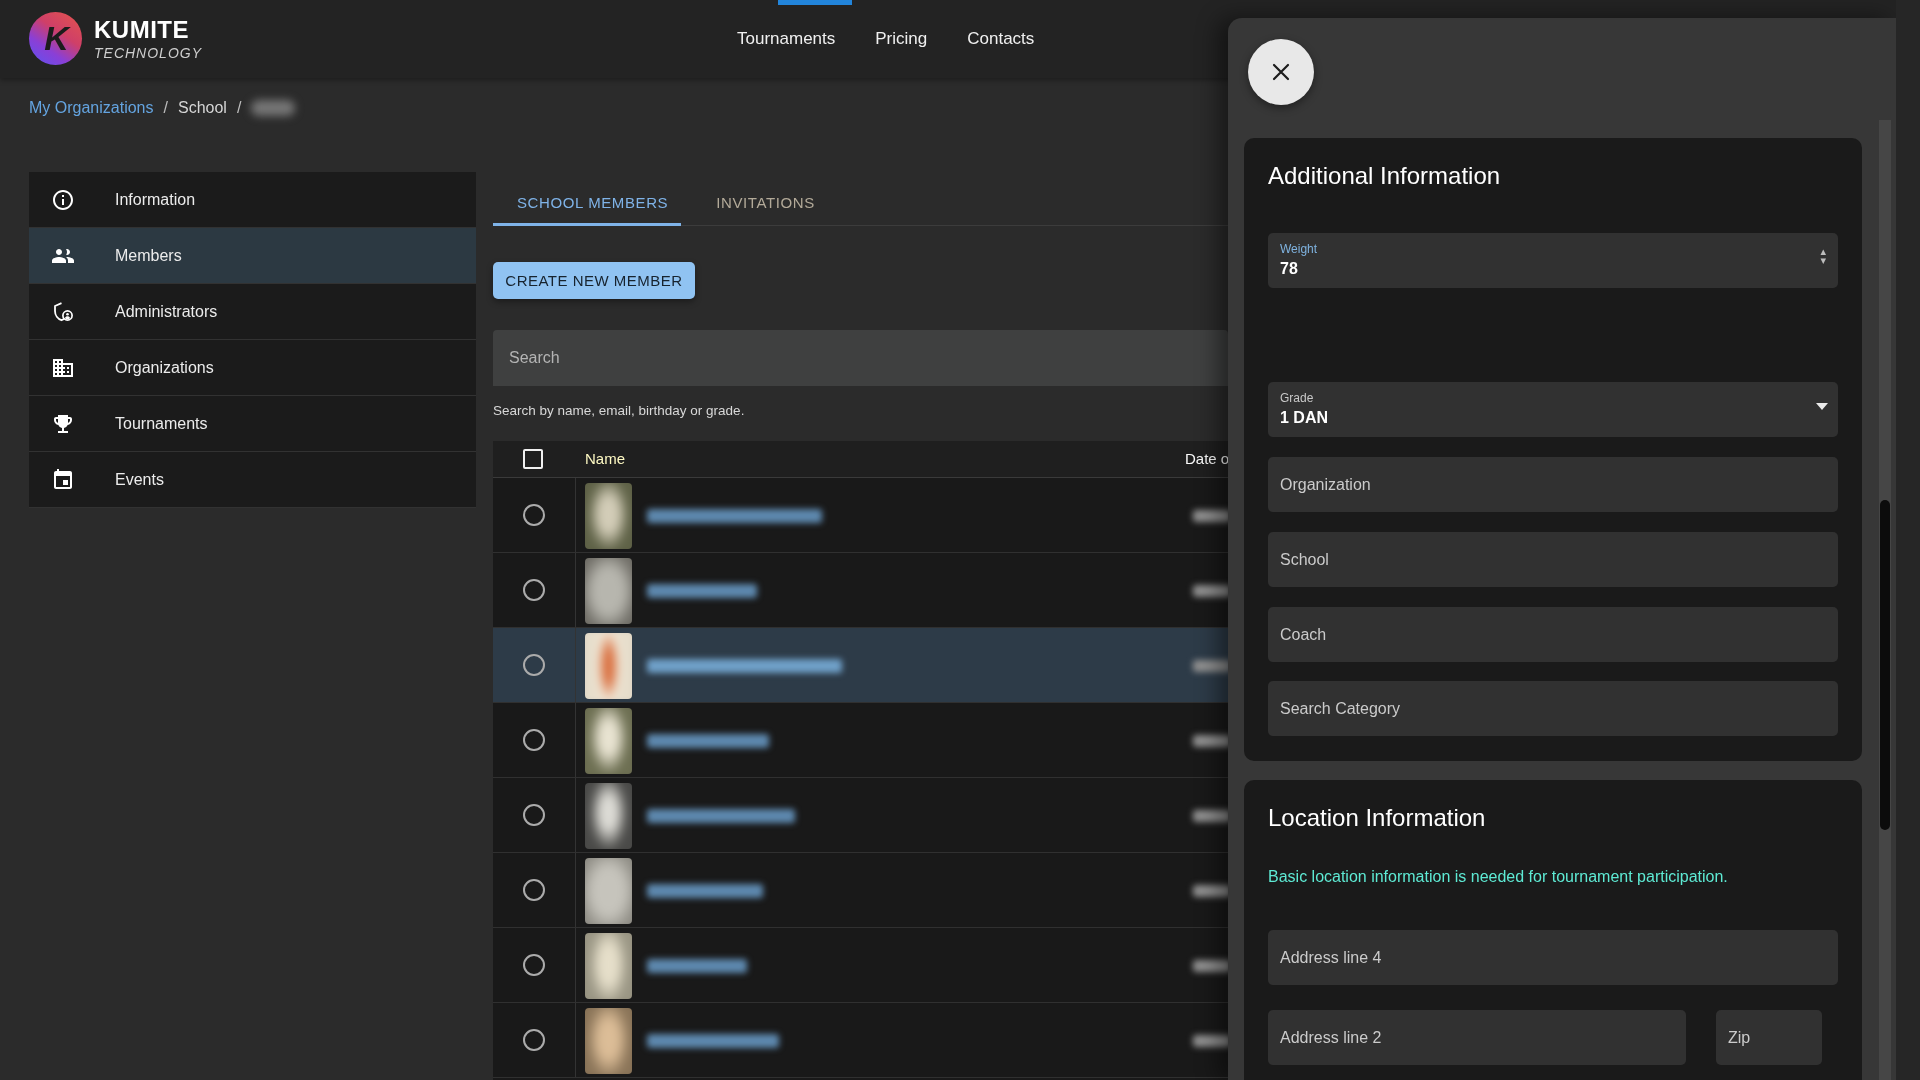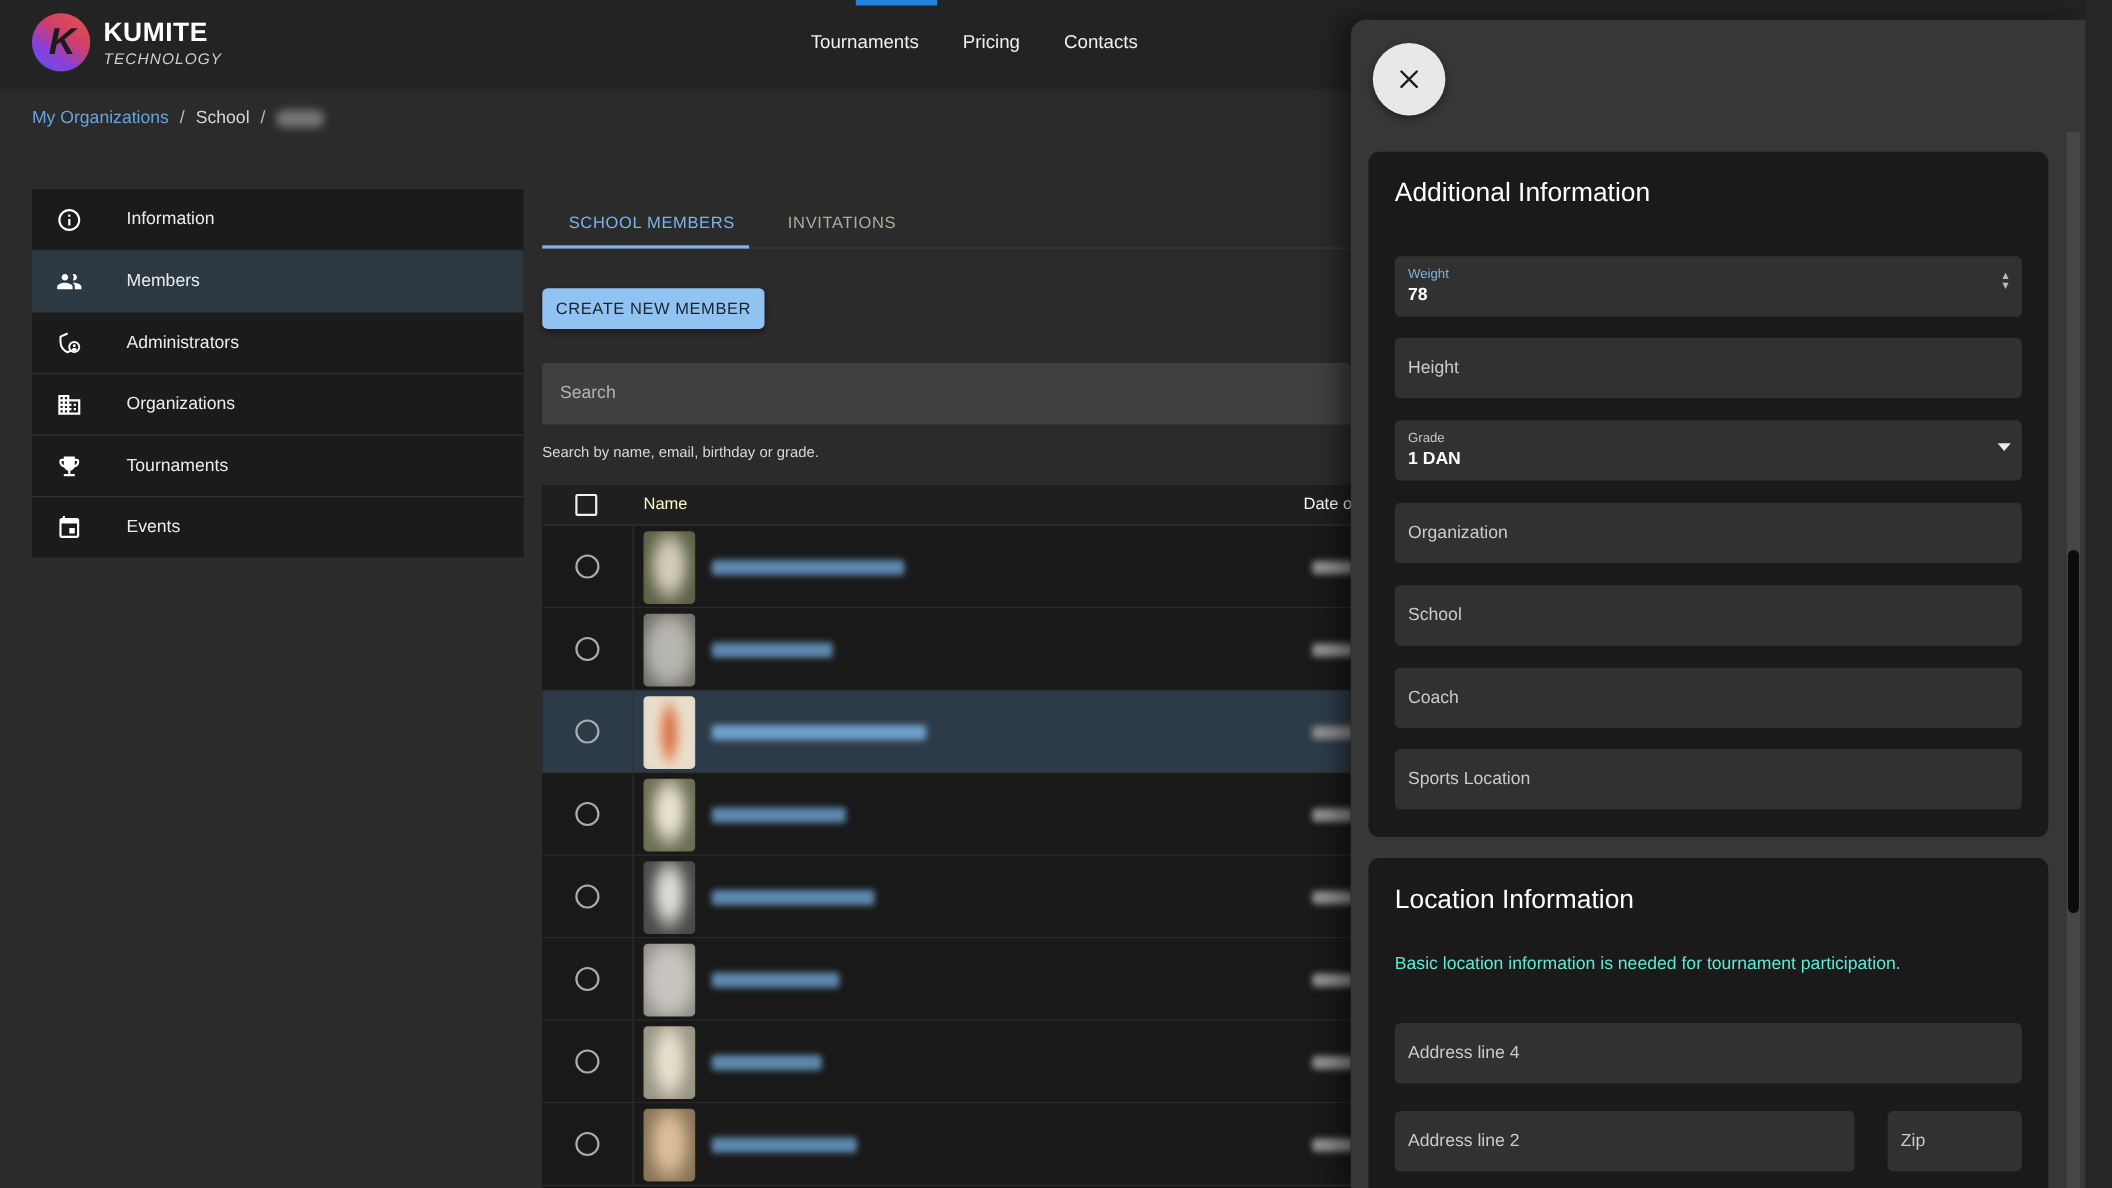--- a/index.html
+++ b/index.html
@@ -98,21 +98,21 @@
   .field.focused .flabel-sm { color:#7fb3e0; }
   .field .fvalue { position:absolute; left:12px; top:27px; font-size:16px; color:#fff; font-weight:bold; }
   .field .stepper { position:absolute; right:12px; top:14px; color:#bdbdbd; font-size:11px;
     line-height:.85; text-align:center; cursor:pointer; }
   .field .caret { position:absolute; right:10px; top:21px; width:0; height:0;
     border-left:6px solid transparent; border-right:6px solid transparent; border-top:7px solid #eaeaea;
     cursor:pointer; }
   #f-weight{top:95px}#f-height{top:169px}#f-grade{top:244px}#f-org{top:319px}
   #f-school{top:394px}#f-coach{top:469px}#f-sports{top:543px}
   #f-addr1{top:150px}#f-addr2{top:230px; width:418px;}
-  #f-zip{top:230px; left:472px; width:122px;}
+  #f-zip{top:230px; left:472px; width:106px;}
   #drawer-scrollbar { position:absolute; left:651px; top:102px; width:12px; height:960px; background:#464646; }
   #drawer-thumb { position:absolute; left:1px; top:380px; width:10px; height:330px; background:#0c0c0c; border-radius:5px; }
   #right-strip { left:1896px; top:0; width:24px; height:1080px; background:#262626; z-index:11; }
 </style>
 </head>
 <body>
 
 <div id="header" class="abs">
   <div id="logo" class="abs">
     <div id="logo-mark">
@@ -283,39 +283,36 @@
   </button>
 
   <div id="card-additional" class="card">
     <div class="card-title">Additional Information</div>
 
     <div id="f-weight" class="field focused">
       <span class="flabel-sm">Weight</span>
       <span class="fvalue">78</span>
       <span class="stepper">▴<br>▾</span>
     </div>
-    <div id="f-height" class="field">
-      <span class="flabel">Height</span>
-    </div>
     <div id="f-grade" class="field">
       <span class="flabel-sm">Grade</span>
       <span class="fvalue">1 DAN</span>
       <span class="caret"></span>
     </div>
     <div id="f-org" class="field">
       <span class="flabel">Organization</span>
     </div>
     <div id="f-school" class="field">
       <span class="flabel">School</span>
     </div>
     <div id="f-coach" class="field">
       <span class="flabel">Coach</span>
     </div>
     <div id="f-sports" class="field">
-      <span class="flabel">Sports Location</span>
+      <span class="flabel">Search Category</span>
     </div>
   </div>
 
   <div id="card-location" class="card">
     <div class="card-title">Location Information</div>
     <div class="card-sub">Basic location information is needed for tournament participation.</div>
 
     <div id="f-addr1" class="field">
       <span class="flabel">Address line 4</span>
     </div>

